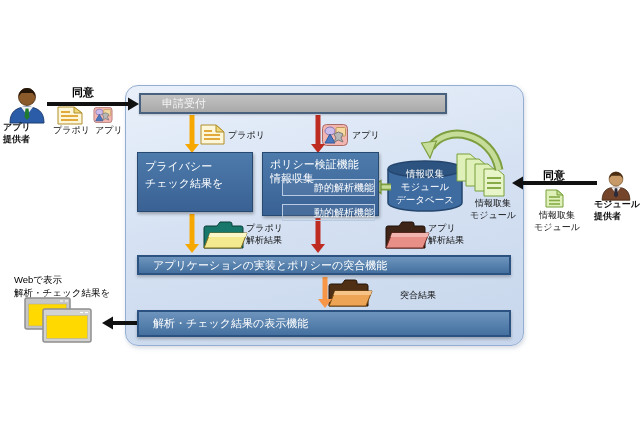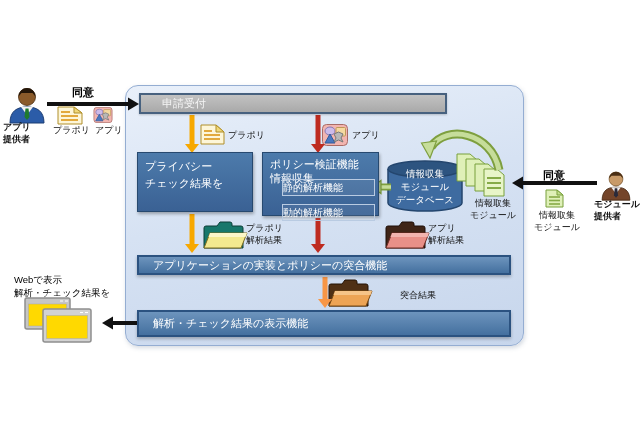--- a/index.html
+++ b/index.html
@@ -29,21 +29,21 @@
   .blue-box {
     background:linear-gradient(#4d7bab,#3a6194);
     border:1px solid #27496f; color:#fff;
     box-shadow:1px 2px 3px rgba(0,0,0,.3);
   }
   #privacy-box { left:137px; top:152px; width:116px; height:60px; font-size:11px; line-height:1.5; padding:5px 7px; }
   #analysis-box { left:262px; top:152px; width:117px; height:64px; font-size:11px; line-height:1.3; padding:4px 7px; }
   .sub-box {
     position:absolute; left:19px; width:93px; height:17px;
     border:1px solid #b9cbe2; background:rgba(255,255,255,.07);
-    color:#fff; font-size:10px; line-height:15px; text-align:left;
+    color:#fff; font-size:10px; line-height:15px; text-align:right;
   }
   #static-box { top:26px; } #dynamic-box { top:39px;margin-top:12px; }
 
   .wide-bar {
     left:137px; width:374px;
     background:linear-gradient(#6d94bd,#44709f);
     border:2px solid #2b5280; color:#fff;
     font-size:11px; padding-left:14px;
     box-shadow:0 2px 3px rgba(0,0,0,.25);
   }

